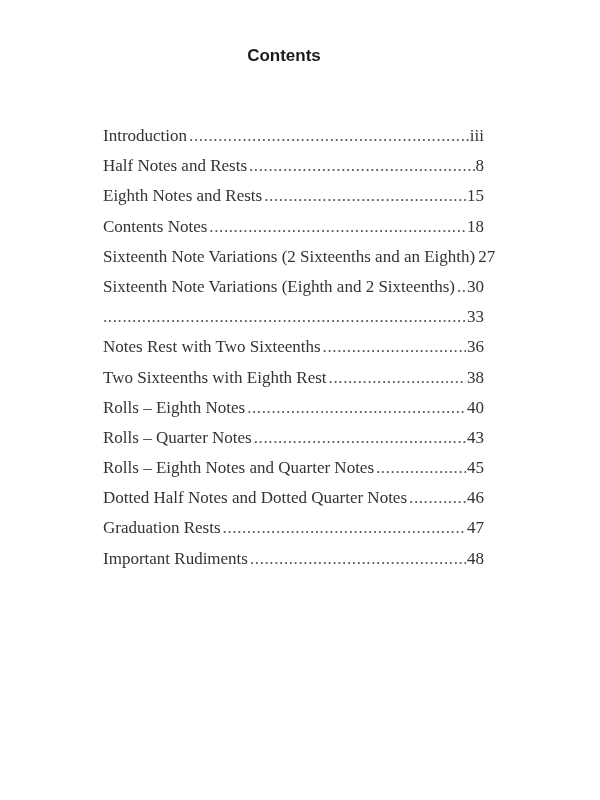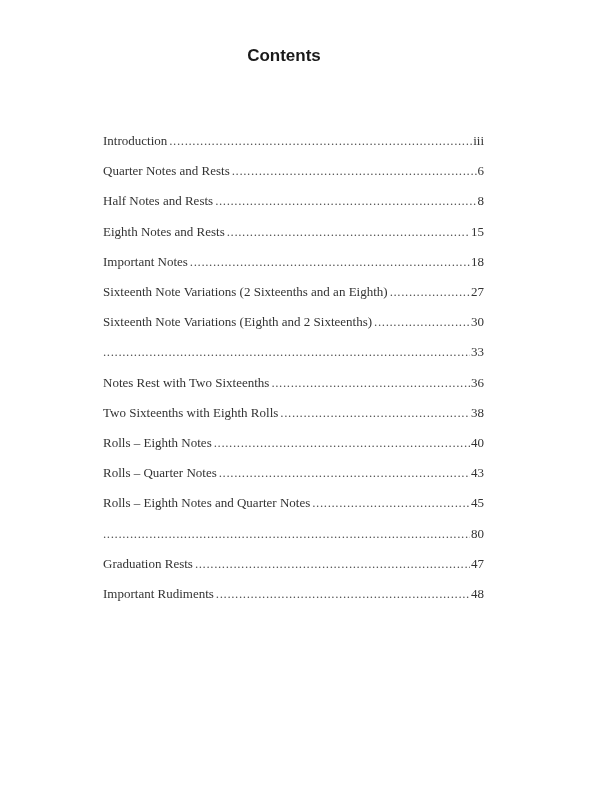--- a/index.html
+++ b/index.html
@@ -8,22 +8,22 @@
     overflow: hidden; color: #2a2a2a;
     font-family: "Liberation Serif", serif;
   }
   .title {
     position: absolute; top: 46px; left: 0; width: 568px; text-align: center;
     font-family: "Liberation Sans", sans-serif; font-weight: bold; font-size: 17px;
     color: #1a1a1a;
   }
   .toc { position: absolute; top: 126px; left: 103px; width: 381px; }
   .row {
-    display: flex; align-items: center; height: 30.2px;
-    font-size: 13px; color: #333;
+    display: flex; align-items: flex-start; height: 30.2px;
+    font-size: 17px; color: #333;
   }
   .label { white-space: nowrap; padding-right: 2px; }
   .leader {
     flex: 1; overflow: hidden; white-space: nowrap; color: #555;
     letter-spacing: 0.6px;
   }
   .leader::after {
     content: "....................................................................................................................................................................................";
   }
   .page { white-space: nowrap; padding-left: 1px; }
@@ -33,36 +33,31 @@
 
 <div class="title">Contents</div>
 
 <div class="toc">
   <div class="row">
       <span class="label">Introduction</span>
       <span class="leader"></span>
       <span class="page">iii</span>
     </div>
   <div class="row">
-      <span class="label">Quarter Notes and Rests</span>
-      <span class="leader"></span>
-      <span class="page">6</span>
-    </div>
-  <div class="row">
       <span class="label">Half Notes and Rests</span>
       <span class="leader"></span>
       <span class="page">8</span>
     </div>
   <div class="row">
       <span class="label">Eighth Notes and Rests</span>
       <span class="leader"></span>
       <span class="page">15</span>
     </div>
   <div class="row">
-      <span class="label">Important Notes</span>
+      <span class="label">Contents Notes</span>
       <span class="leader"></span>
       <span class="page">18</span>
     </div>
   <div class="row">
       <span class="label">Sixteenth Note Variations (2 Sixteenths and an Eighth)</span>
       <span class="leader"></span>
       <span class="page">27</span>
     </div>
   <div class="row">
       <span class="label">Sixteenth Note Variations (Eighth and 2 Sixteenths)</span>
@@ -72,42 +67,43 @@
   <div class="row">
       <span class="leader"></span>
       <span class="page">33</span>
     </div>
   <div class="row">
       <span class="label">Notes Rest with Two Sixteenths</span>
       <span class="leader"></span>
       <span class="page">36</span>
     </div>
   <div class="row">
-      <span class="label">Two Sixteenths with Eighth Rolls</span>
+      <span class="label">Two Sixteenths with Eighth Rest</span>
       <span class="leader"></span>
       <span class="page">38</span>
     </div>
   <div class="row">
       <span class="label">Rolls – Eighth Notes</span>
       <span class="leader"></span>
       <span class="page">40</span>
     </div>
   <div class="row">
       <span class="label">Rolls – Quarter Notes</span>
       <span class="leader"></span>
       <span class="page">43</span>
     </div>
   <div class="row">
       <span class="label">Rolls – Eighth Notes and Quarter Notes</span>
       <span class="leader"></span>
       <span class="page">45</span>
     </div>
   <div class="row">
+      <span class="label">Dotted Half Notes and Dotted Quarter Notes</span>
       <span class="leader"></span>
-      <span class="page">80</span>
+      <span class="page">46</span>
     </div>
   <div class="row">
       <span class="label">Graduation Rests</span>
       <span class="leader"></span>
       <span class="page">47</span>
     </div>
   <div class="row">
       <span class="label">Important Rudiments</span>
       <span class="leader"></span>
       <span class="page">48</span>

